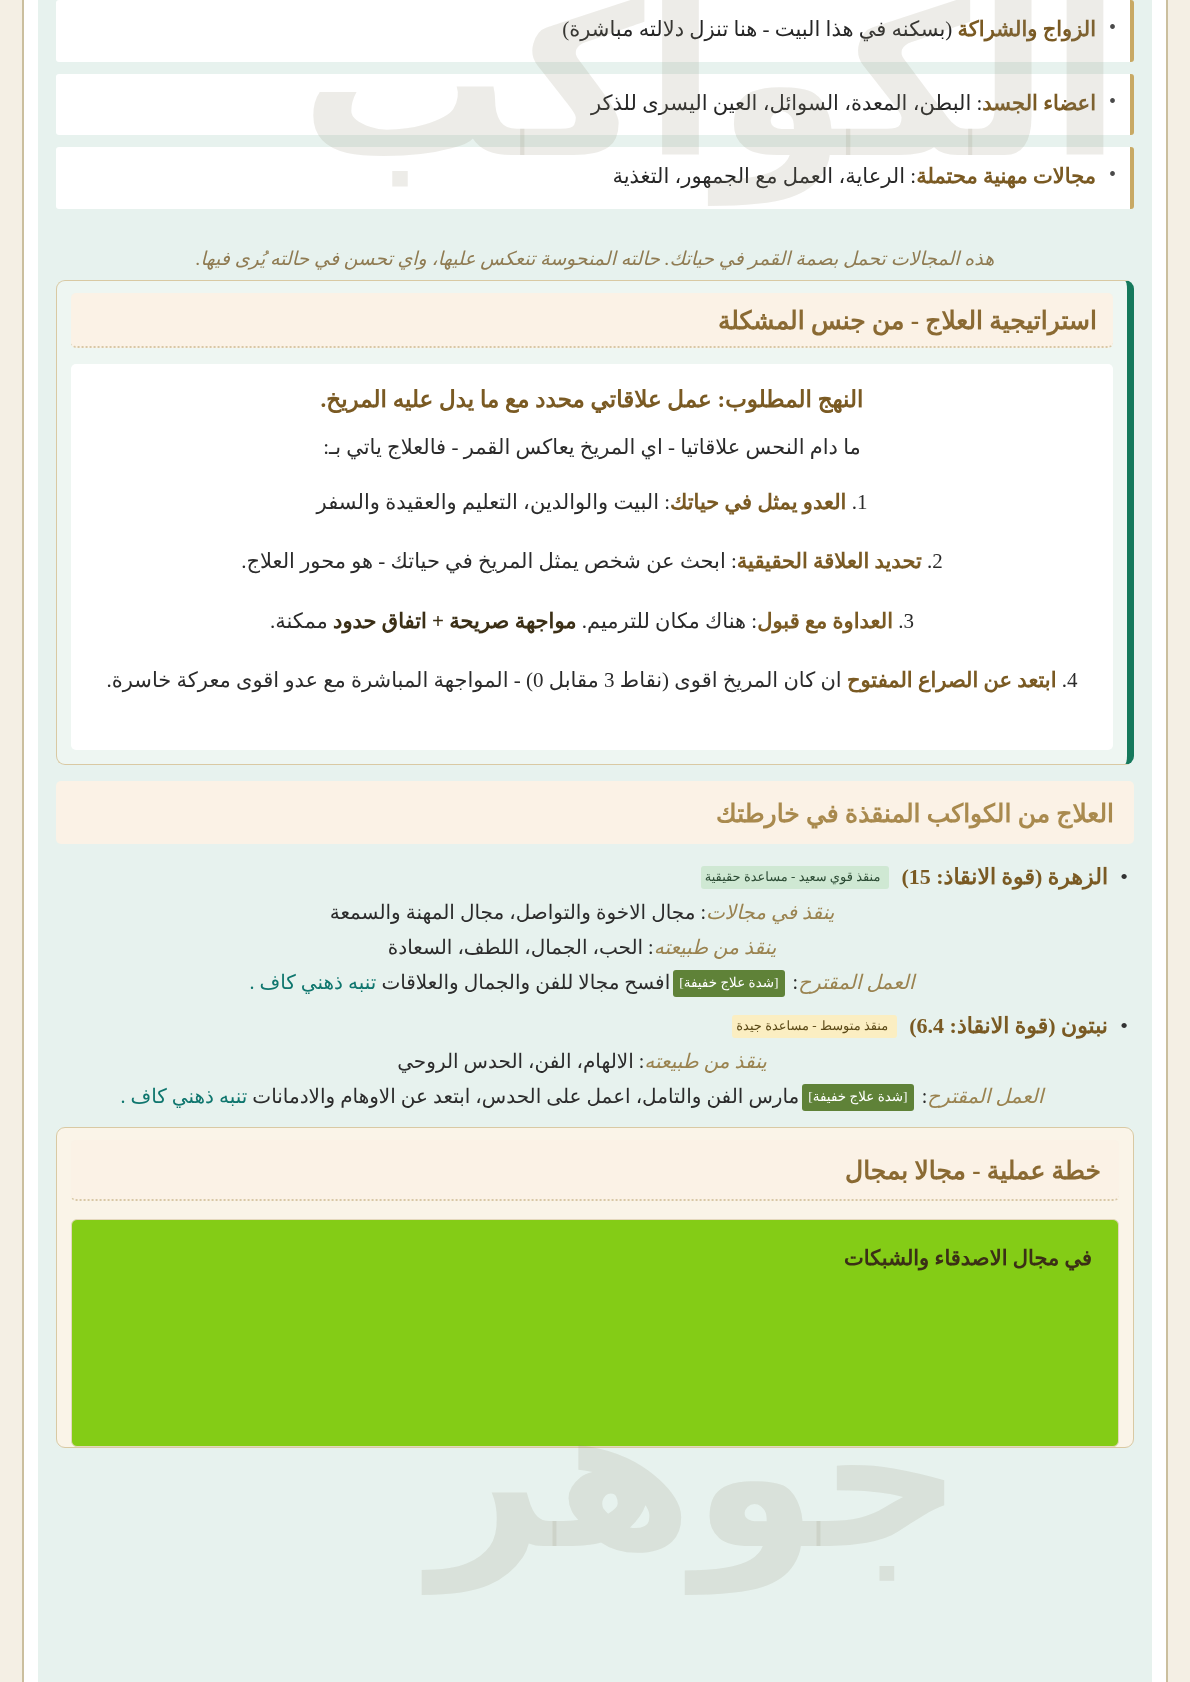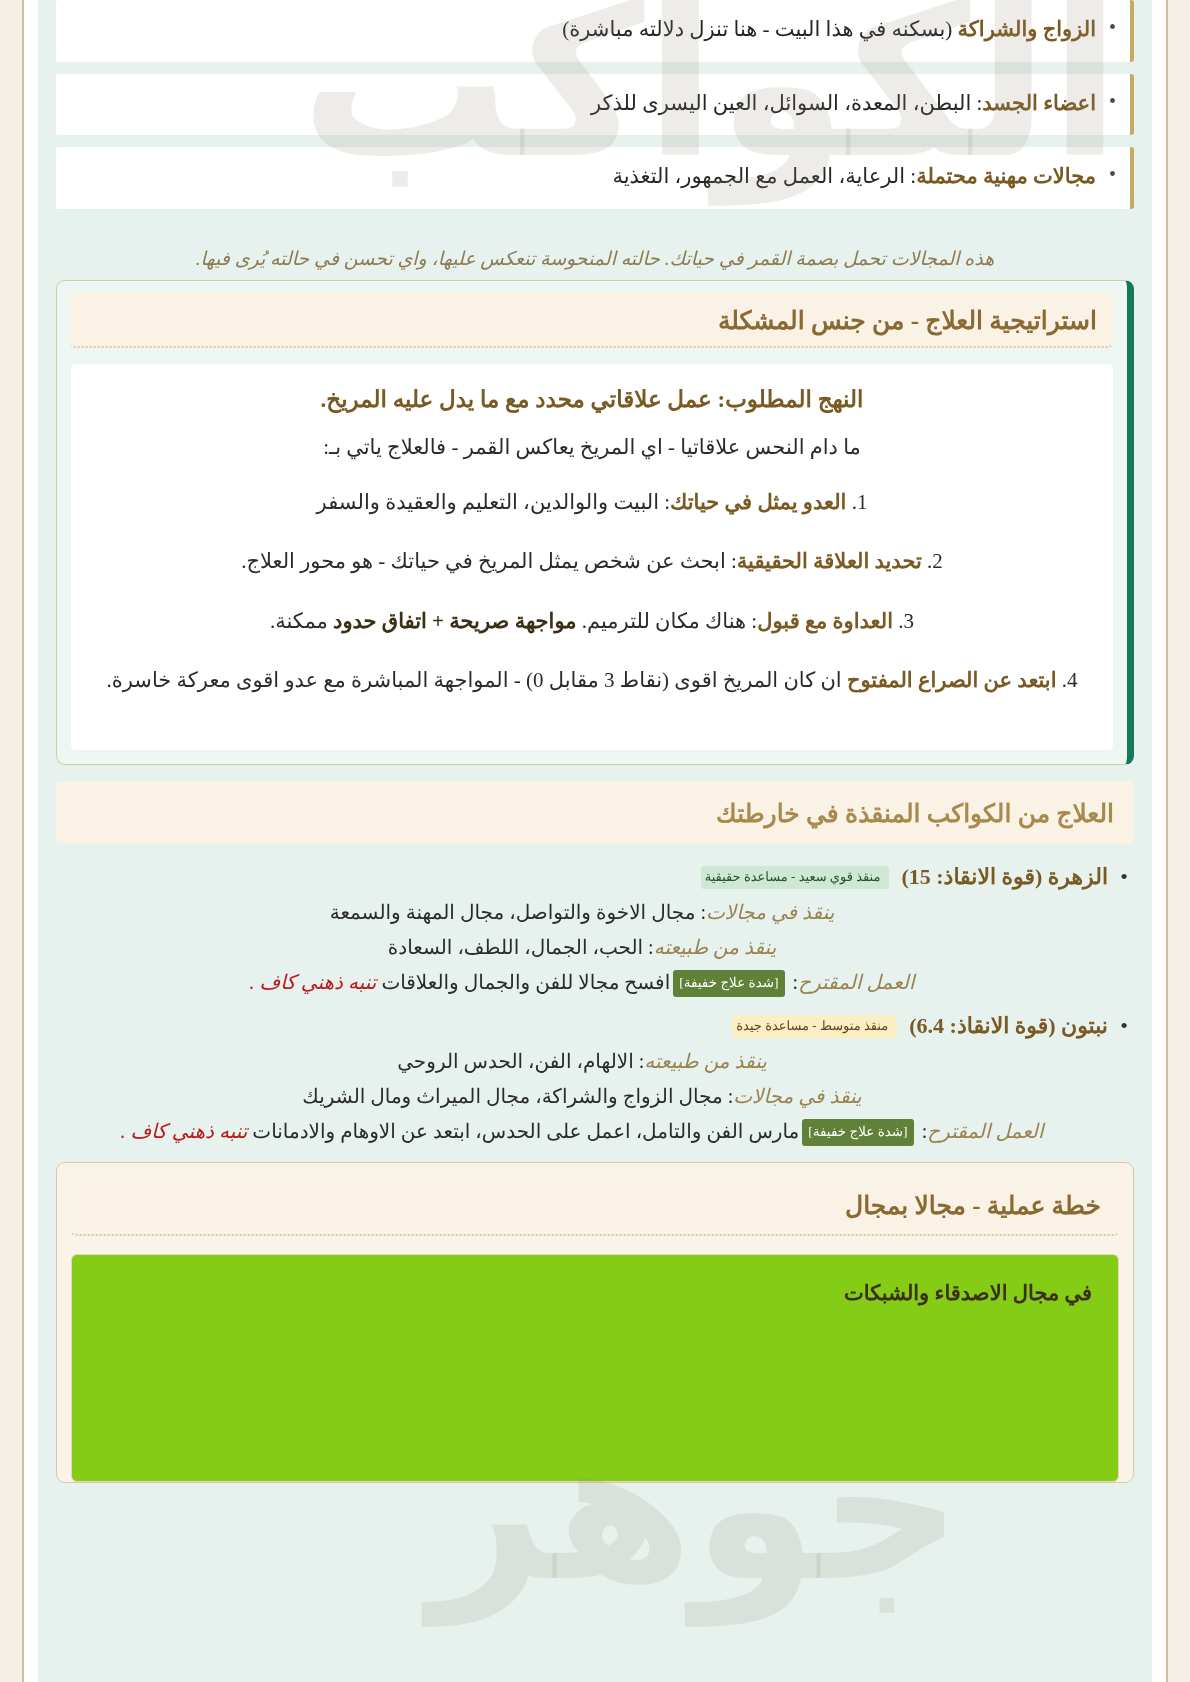--- a/index.html
+++ b/index.html
@@ -27,21 +27,21 @@
   }
   #watermark .wm-txt {
     position: absolute;
     font-family: "DejaVu Sans", sans-serif;
     font-weight: 700;
     color: rgba(150, 140, 120, 0.17);
     white-space: nowrap;
     letter-spacing: 2px;
   }
   #watermark .wm-1 { top: -40px;  left: 300px; font-size: 210px; }
-  #watermark .wm-2 { top: 1392px; left: 430px; font-size: 200px; }
+  #watermark .wm-2 { top: 1360px; left: 430px; font-size: 200px; }
 
   
   #page {
     position: absolute;
     top: 0; bottom: 0;
     left: 22px; right: 22px;
     background: #ffffff;
     box-sizing: border-box;
     border-right: 2px solid #cbbf9e;
     border-left: 2px solid #cbbf9e;
@@ -224,21 +224,21 @@
   .sev {
     display: inline-block;
     background: #5f8238;
     color: #ffffff;
     font-size: 13.5px;
     padding: 2px 6px 3px 6px;
     border-radius: 3px;
     vertical-align: 2px;
     margin: 0 3px;
   }
-  .tail-note { color: #b91c1c; font-style: italic; }
+  .tail-note { color: #0f766e; }
 
   
   #plan-card {
     background: #faf4e8;
     border: 1px solid #d9c9a3;
     border-radius: 9px;
     padding: 12px 14px 0 14px;
     margin-top: 12px;
     box-sizing: border-box;
   }
@@ -325,23 +325,20 @@
 
       <li>
         <div class="planet-title-row">
           <span class="planet-title">نبتون (قوة الانقاذ: 6.4)</span>
           <span class="badge yellow">منقذ متوسط - مساعدة جيدة</span>
         </div>
         <div class="planet-line">
           <span class="lbl">ينقذ من طبيعته</span><span>: الالهام، الفن، الحدس الروحي</span>
         </div>
         <div class="planet-line">
-          <span class="lbl">ينقذ في مجالات</span><span>: مجال الزواج والشراكة، مجال الميراث ومال الشريك</span>
-        </div>
-        <div class="planet-line">
           <span class="lbl">العمل المقترح</span><span>: </span><span class="sev">[شدة علاج خفيفة]</span><span>مارس الفن والتامل، اعمل على الحدس، ابتعد عن الاوهام والادمانات</span><span class="tail-note"> تنبه ذهني كاف .</span>
         </div>
       </li>
     </ul>
 
     <div id="plan-card">
       <div class="section-head">خطة عملية - مجالا بمجال</div>
       <div id="plan-body">
         <div class="plan-sub">في مجال الاصدقاء والشبكات</div>
       </div>

